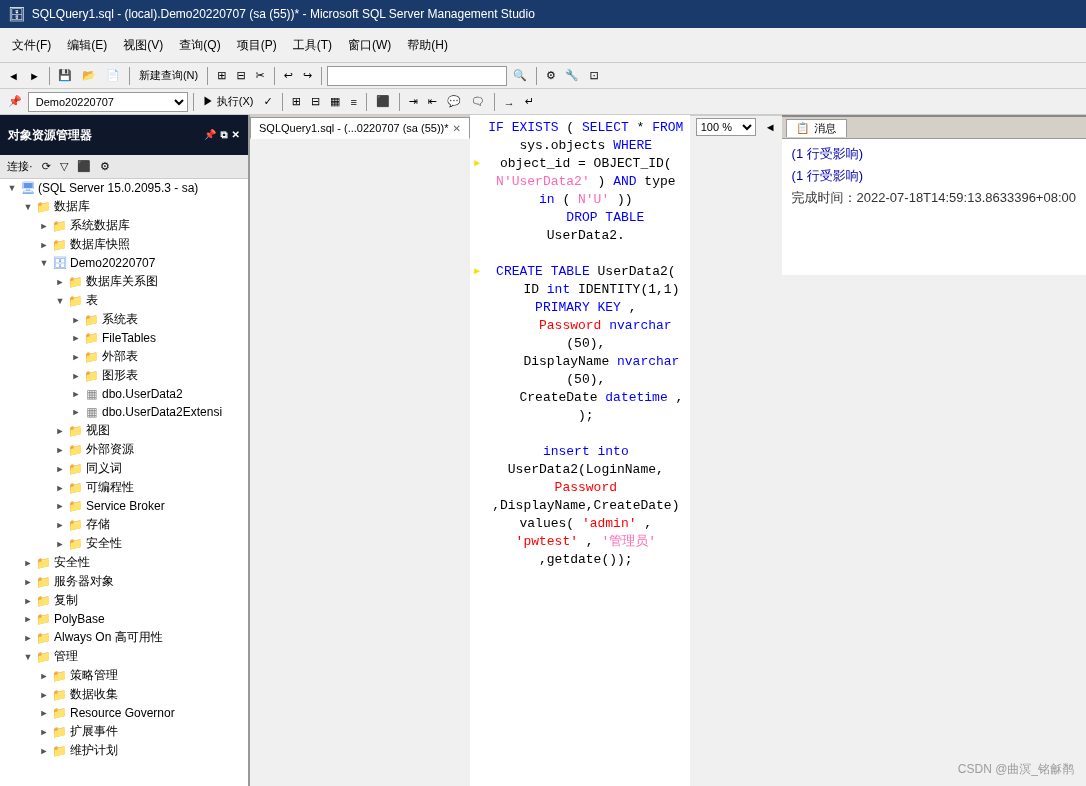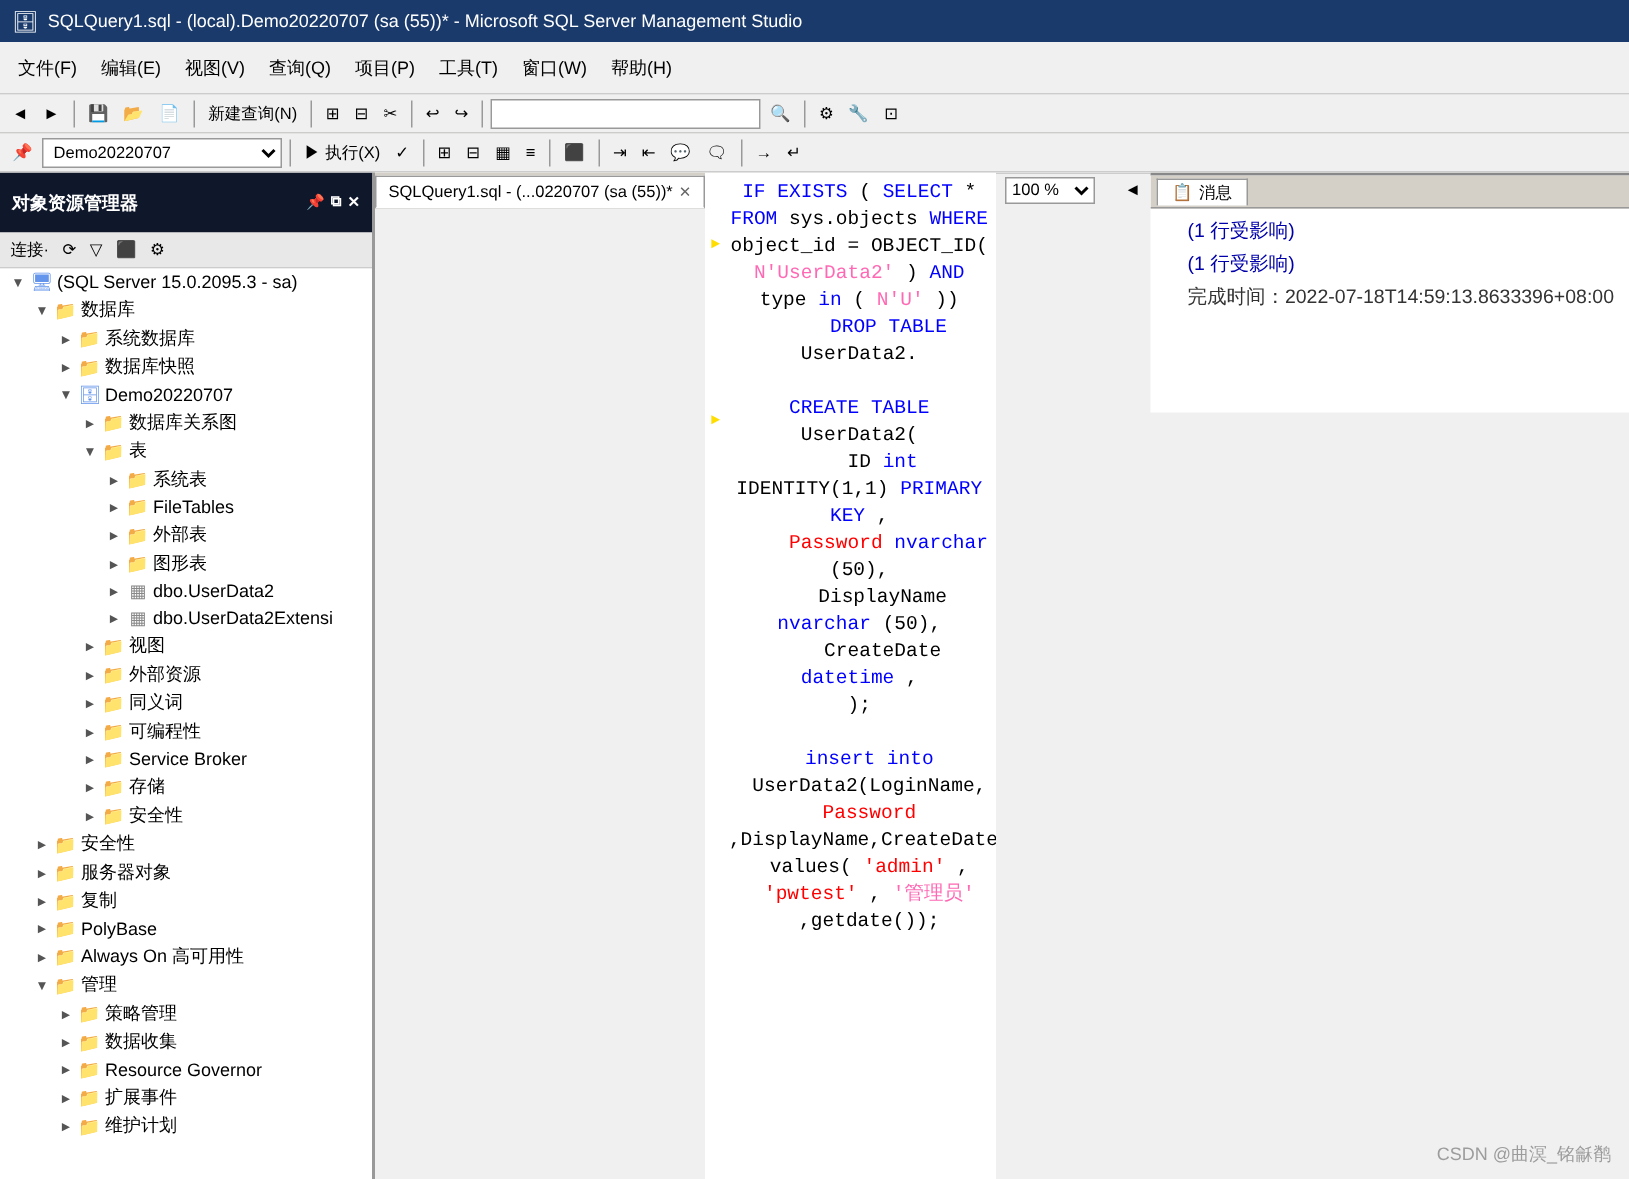--- a/index.html
+++ b/index.html
@@ -232,21 +232,21 @@
     .str2 { color: #ff69b4; }
 
     
     .zoom-bar {
       background: #f0f0f0;
       border-top: 1px solid #ccc;
       display: flex;
       align-items: center;
       padding: 2px 6px;
       height: 22px;
-      gap: 20px;
+      gap: 9px;
       font-size: 11px;
     }
     .zoom-select {
       font-size: 11px;
       border: 1px solid #999;
       background: white;
       height: 18px;
       width: 60px;
     }
 
@@ -276,21 +276,20 @@
       cursor: pointer;
       display: flex;
       align-items: center;
       gap: 4px;
     }
     .results-content {
       flex: 1;
       padding: 6px 10px;
       font-size: 13px;
       overflow-y: auto;
-      margin-left: 15px;
     }
     .result-row { color: #0000aa; margin-bottom: 4px; }
     .result-time { color: #333; margin-top: 4px; }
 
     
     .watermark {
       position: absolute;
       bottom: 8px;
       right: 12px;
       color: rgba(100,100,100,0.6);

